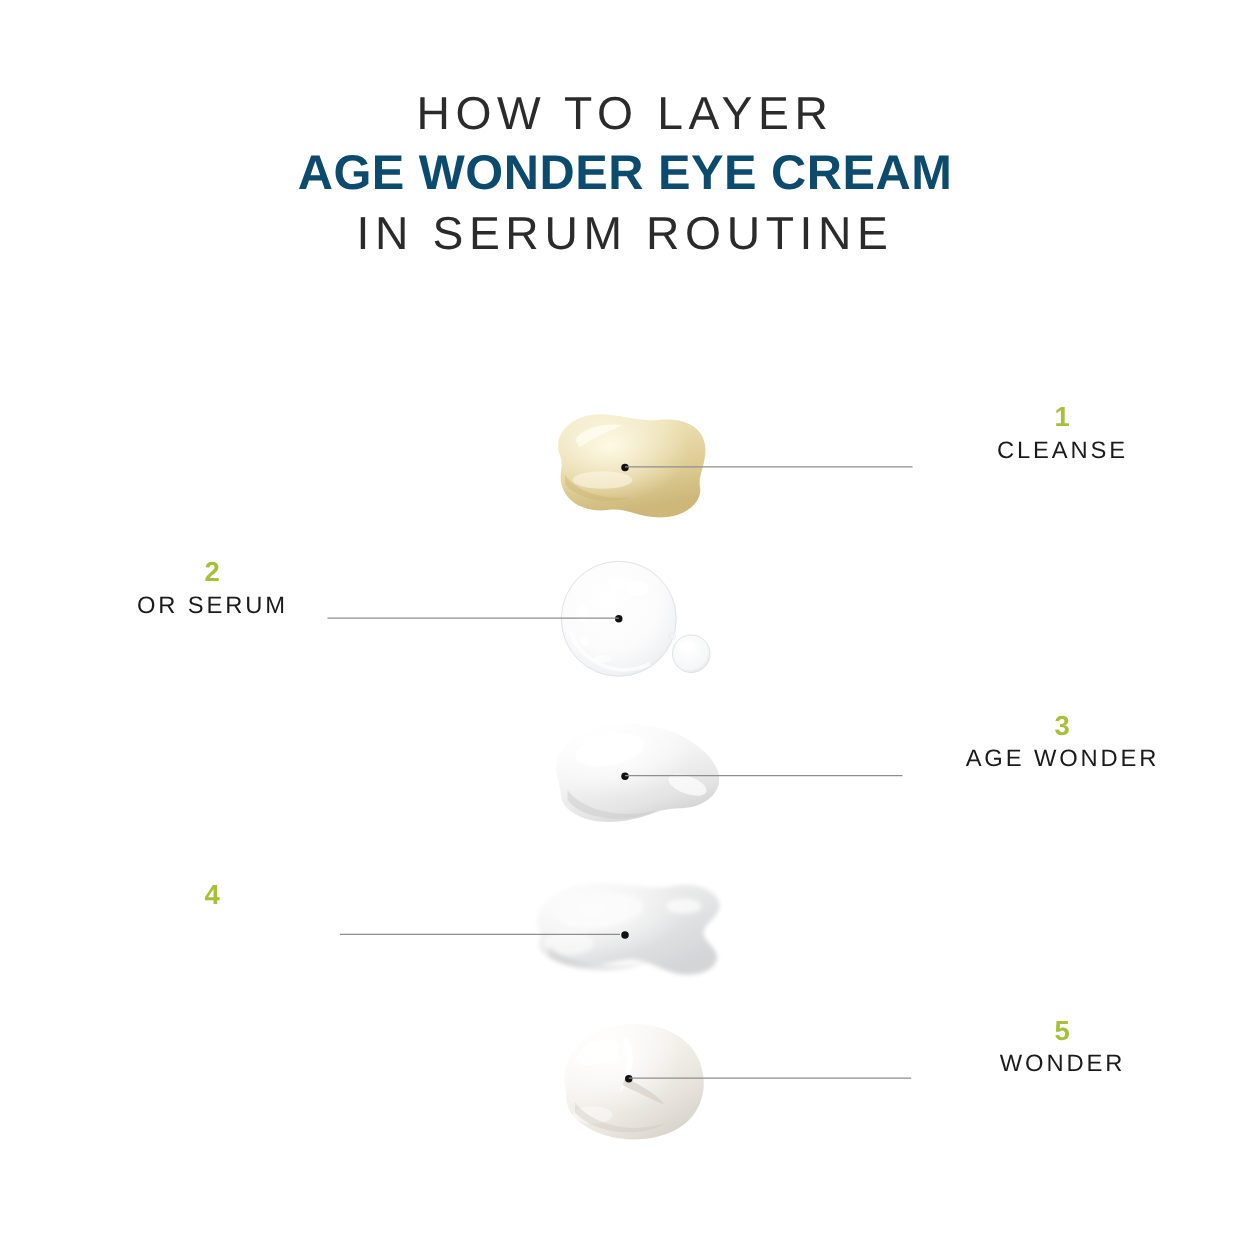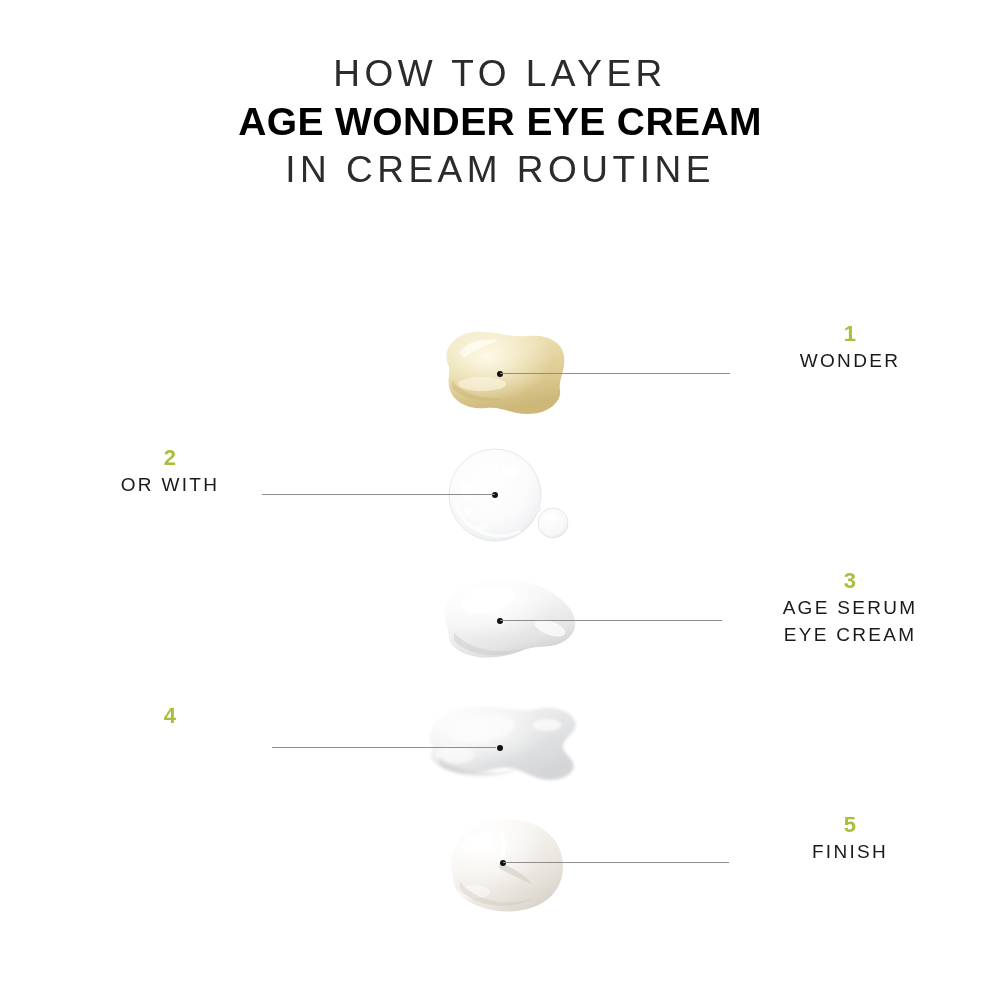--- a/index.html
+++ b/index.html
@@ -13,38 +13,38 @@
     height: 1000px;
     background: #ffffff;
     overflow: hidden;
     font-family: "Liberation Sans", sans-serif;
     -webkit-font-smoothing: antialiased;
   }
 
   
   .title-block {
     position: absolute;
-    top: 51px;
+    top: 68px;
     left: 0;
     width: 1000px;
     text-align: center;
   }
   .title-line-thin {
     font-size: 37px;
     font-weight: 300;
     letter-spacing: 4.5px;
     color: #2b2b2b;
     line-height: 46px;
     white-space: nowrap;
   }
   .title-line-bold {
     font-size: 39px;
     font-weight: 700;
     letter-spacing: 0.4px;
-    color: #000000;
+    color: #0c4a6e;
     line-height: 50px;
     white-space: nowrap;
   }
 
   
   .step {
     position: absolute;
     left: 0;
     width: 1000px;
     height: 120px;
@@ -99,21 +99,21 @@
   .swatch svg { display: block; overflow: visible; }
 </style>
 </head>
 <body>
 
 <div id="page">
 
   <div class="title-block">
     <div class="title-line-thin">HOW TO LAYER</div>
     <div class="title-line-bold">AGE WONDER EYE CREAM</div>
-    <div class="title-line-thin">IN CREAM ROUTINE</div>
+    <div class="title-line-thin">IN SERUM ROUTINE</div>
   </div>
 
   <div class="step" style="top:322px;">
 
     <div class="swatch" style="left:436px; top:0px;">
       <svg width="150" height="100" viewBox="0 0 150 100">
         <defs>
           <linearGradient id="g1" x1="0" y1="0" x2="0.3" y2="1">
             <stop offset="0%" stop-color="#f2e8c8"></stop>
             <stop offset="35%" stop-color="#e9dcad"></stop>
@@ -135,21 +135,21 @@
         <ellipse cx="46" cy="62" rx="24" ry="7" fill="#fffaea" opacity="0.55"></ellipse>
         <path d="M16,58 C24,70 44,78 68,76 C50,82 28,78 16,66 Z" fill="#c5ad68" opacity="0.35"></path>
       </svg>
     </div>
 
     <div class="dot" style="left:497px; top:49px;"></div>
     <div class="leader" style="left:500px; top:51px; width:230px;"></div>
 
     <div class="caption right" style="top:-1px;">
       <div class="step-num">1</div>
-      <div class="step-label">WONDER</div>
+      <div class="step-label">CLEANSE</div>
     </div>
   </div>
 
   <div class="step" style="top:447px;">
 
     <div class="swatch" style="left:438px; top:0px;">
       <svg width="150" height="100" viewBox="0 0 150 100">
         <defs>
           <radialGradient id="g2" cx="0.42" cy="0.34" r="0.72">
             <stop offset="0%" stop-color="#ffffff"></stop>
@@ -174,21 +174,21 @@
         <ellipse cx="112" cy="70" rx="6" ry="4" fill="#ffffff" opacity="0.9"></ellipse>
         <circle cx="100" cy="62" r="2.6" fill="#f2f3f5" stroke="#e3e5e8" stroke-width="0.5"></circle>
       </svg>
     </div>
 
     <div class="dot" style="left:492px; top:45px;"></div>
     <div class="leader" style="left:262px; top:47px; width:233px;"></div>
 
     <div class="caption left" style="top:-2px;">
       <div class="step-num">2</div>
-      <div class="step-label">OR WITH</div>
+      <div class="step-label">OR SERUM</div>
     </div>
   </div>
 
   <div class="step" style="top:570px;">
 
     <div class="swatch" style="left:432px; top:0px;">
       <svg width="160" height="100" viewBox="0 0 160 100">
         <defs>
           <linearGradient id="g3" x1="0.2" y1="0" x2="0.7" y2="1">
             <stop offset="0%" stop-color="#ffffff"></stop>
@@ -210,22 +210,21 @@
         <path d="M22,62 C34,78 64,86 94,78 C70,90 34,86 22,70 Z" fill="#c8c8c8" opacity="0.45"></path>
         <ellipse cx="44" cy="22" rx="10" ry="4" fill="#ffffff" opacity="0.95"></ellipse>
       </svg>
     </div>
 
     <div class="dot" style="left:497px; top:48px;"></div>
     <div class="leader" style="left:500px; top:50px; width:222px;"></div>
 
     <div class="caption right" style="top:-2px;">
       <div class="step-num">3</div>
-      <div class="step-label">AGE SERUM</div>
-      <div class="step-label">EYE CREAM</div>
+      <div class="step-label">AGE WONDER</div>
     </div>
   </div>
 
   <div class="step" style="top:695px;">
 
     <div class="swatch" style="left:415px; top:0px;">
       <svg width="180" height="100" viewBox="0 0 180 100">
         <defs>
           <linearGradient id="g4" x1="0.1" y1="0.1" x2="0.8" y2="0.9">
             <stop offset="0%" stop-color="#f7f7f7"></stop>
@@ -294,17 +293,17 @@
         <ellipse cx="34" cy="80" rx="16" ry="7" fill="#ffffff" opacity="0.45"></ellipse>
         <path d="M20,70 C34,88 66,96 94,86 C70,100 34,94 20,78 Z" fill="#ccc6bc" opacity="0.4"></path>
       </svg>
     </div>
 
     <div class="dot" style="left:500px; top:48px;"></div>
     <div class="leader" style="left:503px; top:50px; width:226px;"></div>
 
     <div class="caption right" style="top:0px;">
       <div class="step-num">5</div>
-      <div class="step-label">FINISH</div>
+      <div class="step-label">WONDER</div>
     </div>
   </div>
 
 </div>
 
 </body></html>

